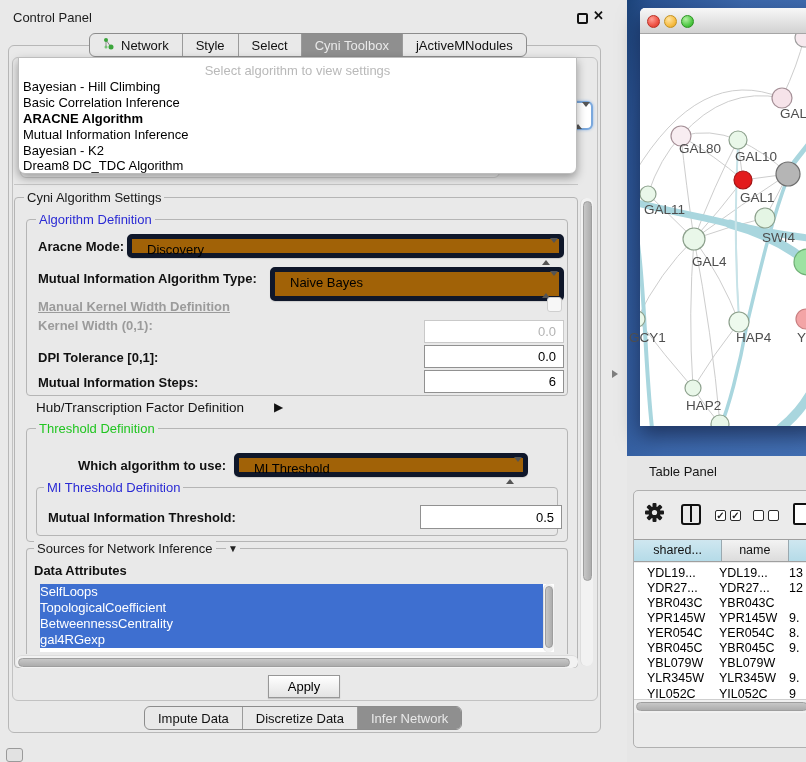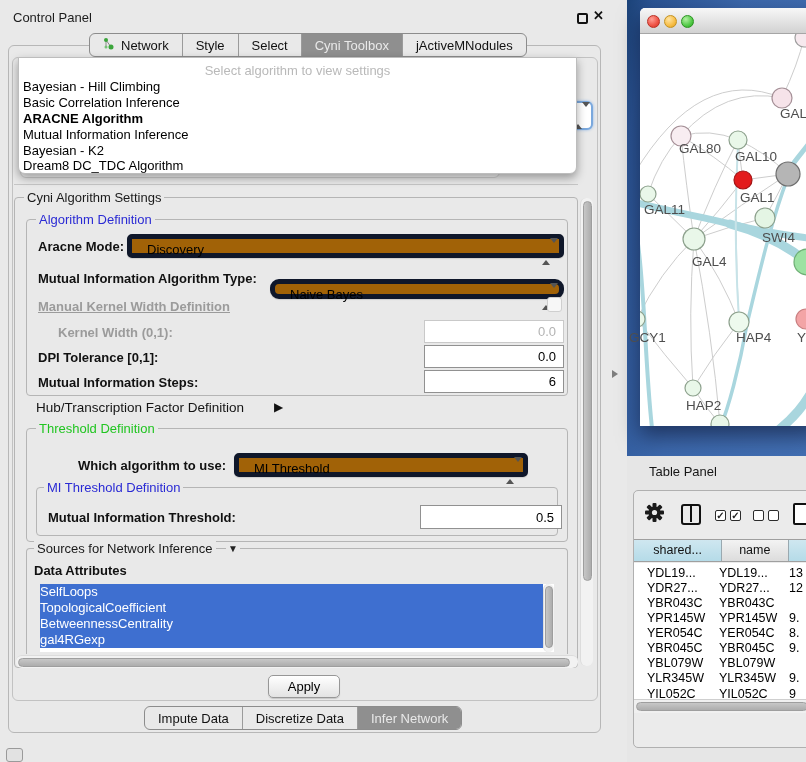--- a/index.html
+++ b/index.html
@@ -62,21 +62,21 @@
 
   
   #attr-list { left:40px; top:584px; width:514px; height:68px; background:#fff; overflow:hidden; }
   .attr-item { height:16px; line-height:16px; font-size:13px; color:#fff; background:#3e6fd0; width:503px; }
 
   
   .sb-track-v { background:#f2f2f2; border-left:1px solid #dcdcdc; border-radius:6px; }
   .sb-thumb { background:linear-gradient(90deg,#c7c7c7,#adadad); border:1px solid #9e9e9e; border-radius:6px; }
   .sb-thumb-h { background:linear-gradient(#c7c7c7,#adadad); border:1px solid #9e9e9e; border-radius:6px; }
 
-  #apply-btn { left:268px; top:675px; width:72px; height:23px; border:1px solid #979797; border-radius:5px;
+  #apply-btn { left:268px; top:675px; width:72px; height:23px; border:1px solid #979797; border-radius:0;
     background:linear-gradient(#ffffff,#e3e3e3); font-size:13px; color:#000; text-align:center; line-height:21px; box-shadow:0 1px 1px rgba(0,0,0,0.15); }
 
   #mini-icon { left:6px; top:748px; width:17px; height:14px; border:1px solid #9a9a9a; border-radius:3px; background:#e2e2e2; }
 
   
   #desktop { left:627px; top:0; width:179px; height:456px; background:linear-gradient(100deg,#1c4379 0%,#2b5494 10%,#3c68ac 45%,#426fb3 100%); }
   #net-win { left:640px; top:8px; width:180px; height:418px; background:#fff; border-radius:5px 5px 0 0; box-shadow:0 10px 22px rgba(0,0,20,0.5); overflow:hidden; }
   #net-titlebar { position:absolute; left:0; top:0; width:100%; height:26px; background:linear-gradient(#f7f7f7,#d2d2d2); border-bottom:1px solid #a6a6a6; border-radius:5px 5px 0 0; }
   .tl { position:absolute; top:7px; width:13px; height:13px; border-radius:50%; }
   #tl-red { left:7px; background:radial-gradient(circle at 35% 30%,#ff9f95,#ee5245 60%,#cf3428); border:1px solid #ba2f23; }
@@ -173,29 +173,29 @@
     <div class="group abs" style="left:26px; top:219px; width:542px; height:177px;"></div>
     <span class="gtitle gt-blue" style="left:36px; top:212px;">Algorithm Definition</span>
 
     <span class="lbl abs" style="left:38px; top:239px;">Aracne Mode:</span>
     <div class="combo abs" style="left:127px; top:234px; width:437px; height:24px;">
       <span class="ctext">Discovery</span>
       <span class="carrows"><span class="up"></span><span class="dn"></span></span>
     </div>
 
     <span class="lbl abs" style="left:38px; top:271px;">Mutual Information Algorithm Type:</span>
-    <div class="combo abs" style="left:270px; top:279px; width:294px; height:20px;border-radius:9px;">
+    <div class="combo abs" style="left:270px; top:267px; width:294px; height:34px;">
       <span class="ctext">Naive Bayes</span>
       <span class="carrows"><span class="up"></span><span class="dn"></span></span>
     </div>
 
     <span class="lbl dis abs" style="left:38px; top:299px;text-decoration:underline;">Manual Kernel Width Definition</span>
     <div class="checkbox abs" style="left:547px; top:297px;"></div>
 
-    <span class="lbl dis abs" style="left:38px; top:325px;margin-left:20px;">Kernel Width (0,1):</span>
+    <span class="lbl dis abs" style="left:38px; top:318px;">Kernel Width (0,1):</span>
     <input class="tfield dis abs" style="left: 424px; top: 320px; width: 140px; height: 23px;" disabled="" value="0.0">
 
     <span class="lbl abs" style="left:38px; top:350px;">DPI Tolerance [0,1]:</span>
     <input class="tfield abs" style="left: 424px; top: 345px; width: 140px; height: 23px;" value="0.0">
 
     <span class="lbl abs" style="left:38px; top:375px;">Mutual Information Steps:</span>
     <input class="tfield abs" style="left: 424px; top: 370px; width: 140px; height: 23px;" value="6">
 
     <span class="abs" style="left:36px; top:400px; font-size:13.5px; color:#141414;">Hub/Transcription Factor Definition</span>
     <span class="abs" style="left:274px; top:400px; font-size:12px; color:#111;">▶</span>

